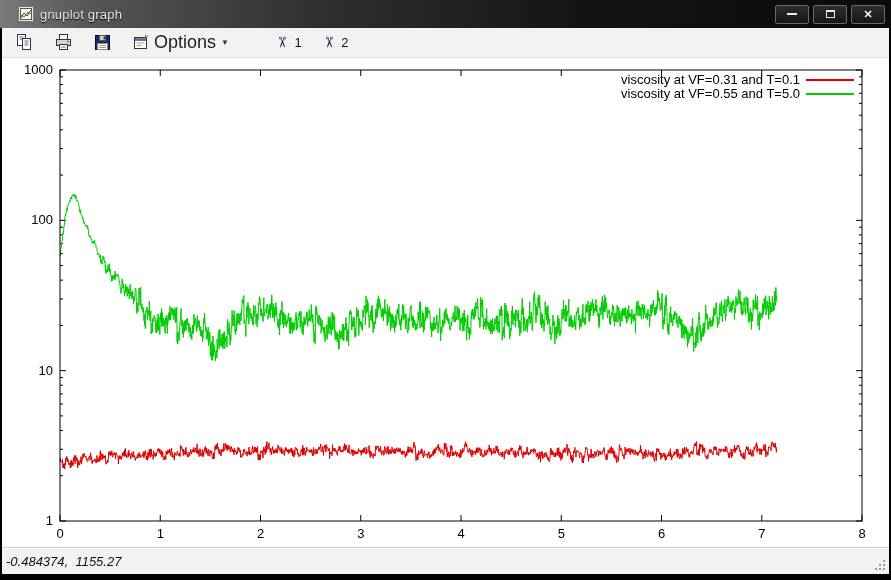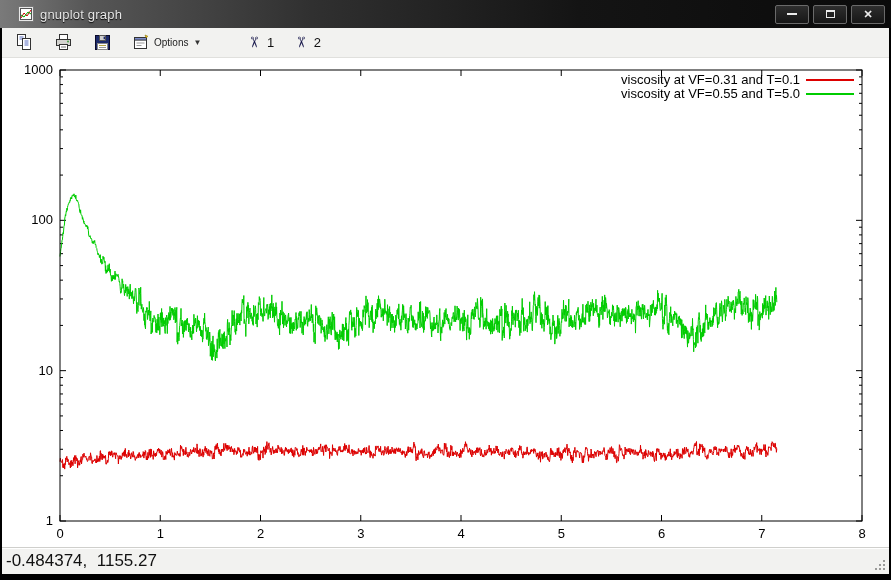--- a/index.html
+++ b/index.html
@@ -25,39 +25,39 @@
   .min-bar{width:10px;height:2px;background:#ececec;display:block;}
   .max-box{width:9px;height:8px;border:1px solid #ececec;border-top-width:2px;display:block;}
   .close-glyph{font-size:11px;font-weight:bold;}
   
   .toolbar{
     height:30px;margin:0 2px;background:#f2f2f0;display:flex;align-items:center;
     padding:0 8px;border-bottom:1px solid #e0e0dd;
   }
   .tb-btn{display:flex;align-items:center;gap:3px;padding:2px 4px;margin-right:10px;border:1px solid transparent;}
   .tb-btn svg{display:block;}
-  .tb-label{font-size:10px;color:#222;}
+  .tb-label{font-size:18px;color:#222;}
   .tb-caret{font-size:8px;color:#333;margin-left:2px;}
   .tb-group-gap{width:26px;}
   .scissors{
     display:inline-block;transform:rotate(90deg);font-size:15px;color:#16164a;
     font-family:"DejaVu Sans", sans-serif;line-height:1;
   }
   .clip-num{font-size:13px;color:#111;margin-left:4px;}
   
   .canvas{position:relative;height:489px;margin:0 2px;background:#fff;}
   .canvas svg{position:absolute;inset:0;}
   .canvas text{font-family:"Liberation Sans", sans-serif;font-size:13px;fill:#000;}
   
   .statusbar{
     position:relative;height:27px;margin:0 2px;background:#f2f2f0;
     border-top:1px solid #cfcfcc;box-shadow:inset 0 1px 0 #ffffff;
     display:flex;align-items:center;padding-left:4px;
   }
-  .coords{font-size:17px;color:#111;white-space:pre;}
+  .coords{font-size:13px;color:#111;white-space:pre;font-style:italic;}
   .grip{
     position:absolute;right:4px;bottom:4px;width:2px;height:2px;background:#9a9a98;
     box-shadow:-4px 0 #9a9a98,-8px 0 #9a9a98,0 -4px #9a9a98,-4px -4px #9a9a98,0 -8px #9a9a98;
   }
 </style>
 </head>
 <body>
 
 <div class="window">
 

